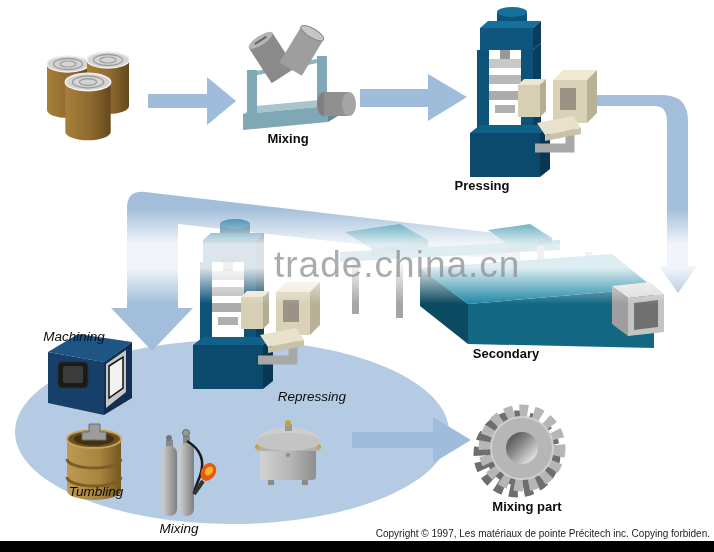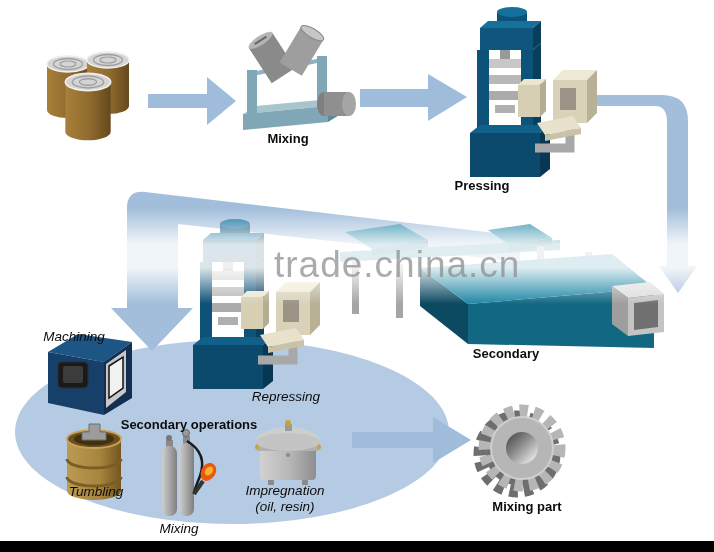--- a/index.html
+++ b/index.html
@@ -210,24 +210,20 @@
     <use href="#press" xlink:href="#press" transform="translate(440,10)"></use>
   </svg>
 
   <div id="fog"></div>
   <div id="watermark">trade.china.cn</div>
 
   <div class="lbl b" style="left:238px;top:131px;width:100px;">Mixing</div>
   <div class="lbl b" style="left:432px;top:178px;width:100px;">Pressing</div>
   <div class="lbl b" style="left:456px;top:346px;width:100px;">Secondary</div>
   <div class="lbl i" style="left:24px;top:313px;width:100px;margin-top:16px;">Machining</div>
-  <div class="lbl b" style="left:89px;top:417px;width:200px;">Secondary operations</div>
-  <div class="lbl i" style="left:236px;top:389px;width:100px;">Repressing</div>
+  <div class="lbl i" style="left:262px;top:389px;width:100px;">Repressing</div>
   <div class="lbl i" style="left:46px;top:484px;width:100px;">Tumbling</div>
   <div class="lbl i" style="left:129px;top:521px;width:100px;">Mixing</div>
-  <div class="lbl i two" style="left:225px;top:483px;width:120px;">
-    <span>Impregnation</span><br>
-    <span>(oil, resin)</span>
-  </div>
   <div class="lbl b" style="left:477px;top:499px;width:100px;">Mixing part</div>
 
+  <div id="copyright">Copyright © 1997, Les matériaux de pointe Précitech inc. Copying forbiden.</div>
   <div id="footer-bar"></div>
 </div>
 
 </body></html>

